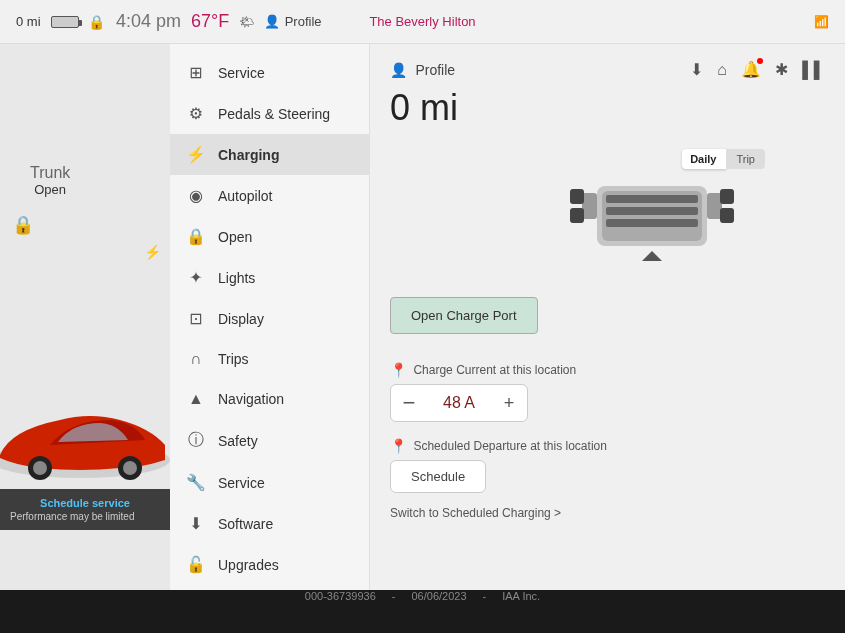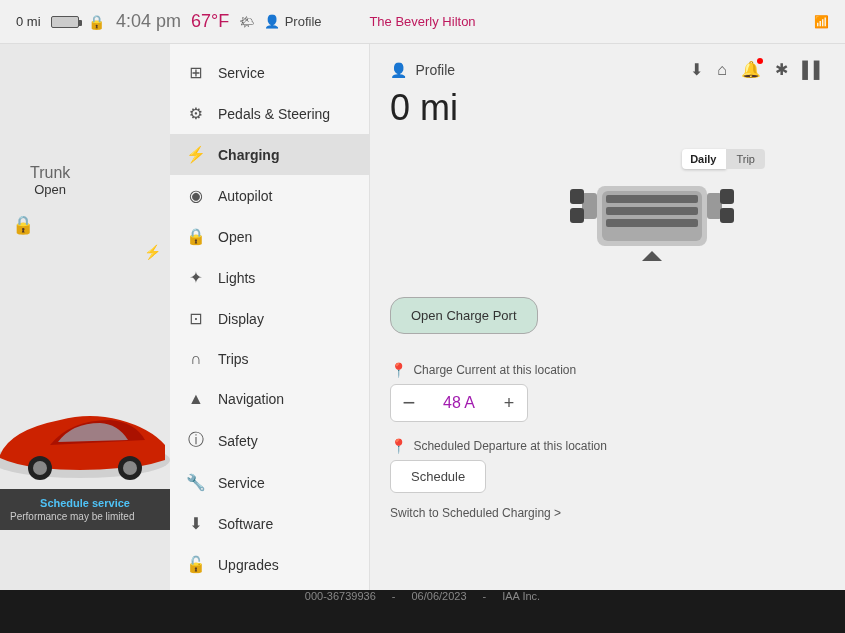--- a/index.html
+++ b/index.html
@@ -250,21 +250,21 @@
       left: 50%;
       top: 0;
       transform: translateX(-30%);
     }
 
     
     .charge-port-btn {
       display: inline-block;
       background: rgba(180,220,200,0.6);
       border: 1px solid #aaa;
-      border-radius: 14px;
+      border-radius: 4px;
       padding: 10px 20px;
       font-size: 13px;
       color: #333;
       cursor: pointer;
       margin-bottom: 14px;
     }
 
     .section-label {
       font-size: 12px;
       color: #555;
@@ -298,21 +298,21 @@
       cursor: pointer;
       color: #555;
       display: flex;
       align-items: center;
       justify-content: center;
     }
     .ctrl-minus { font-size: 22px; }
     .current-value {
       padding: 0 16px;
       font-size: 16px;
-      color: #a21caf;
+      color: #7f1d1d;
       min-width: 60px;
       text-align: left;
     }
 
     .departure-section { margin-bottom: 12px; }
     .schedule-btn {
       background: #fff;
       border: 1px solid #ccc;
       border-radius: 6px;
       padding: 8px 20px;

